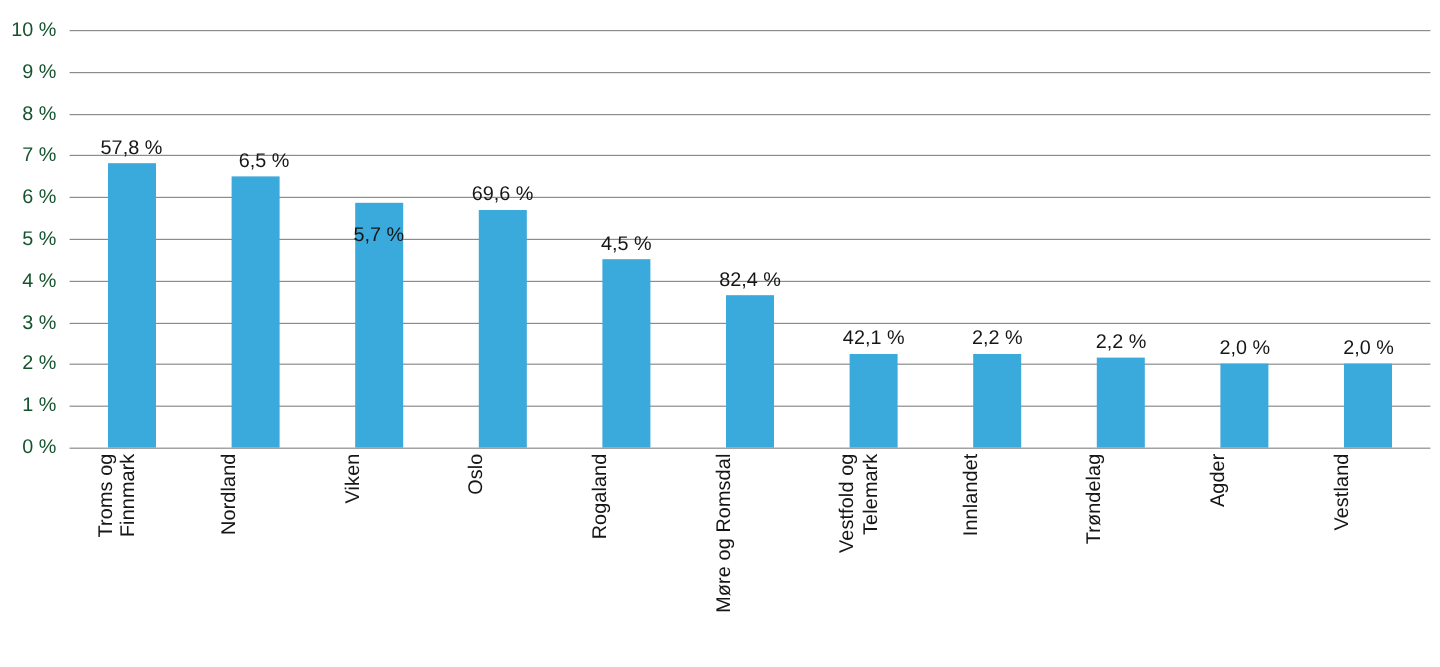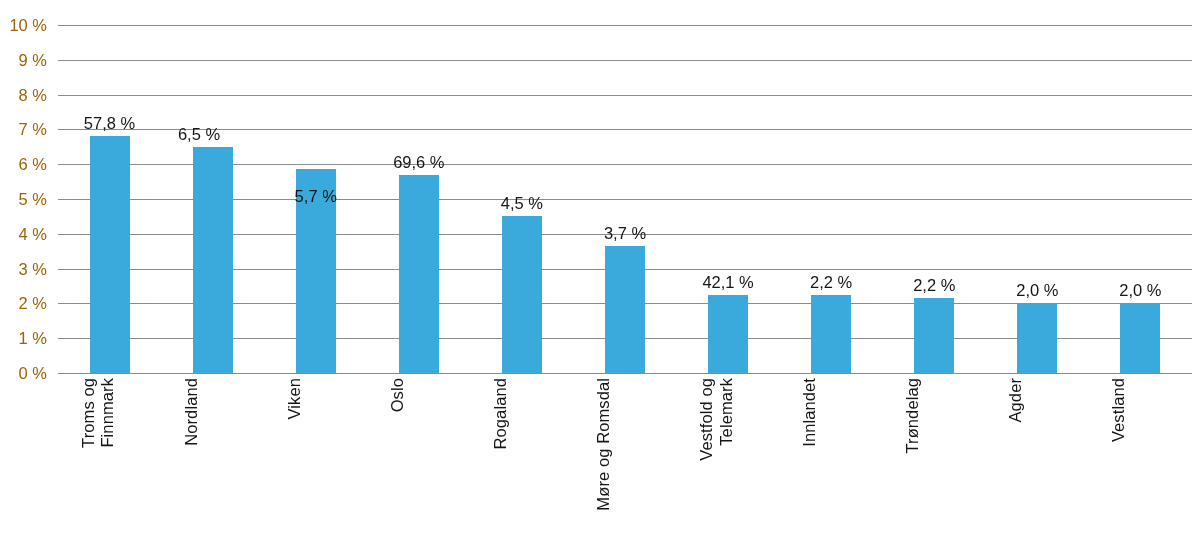--- a/index.html
+++ b/index.html
@@ -48,21 +48,21 @@
     width: 58px;
     height: 556px;
   }
   .y-tick-label {
     position: absolute;
     right: 11px;
     width: 47px;
     text-align: right;
     font-size: 16.5px;
     line-height: 1;
-    color: #a16207;
+    color: #14532d;
     white-space: nowrap;
     transform: translateY(-50%);
   }
 
   
   .bars-layer {
     position: absolute;
     left: 58px;
     top: 25px;
     width: 1134px;
@@ -143,25 +143,25 @@
       <div class="bar" title="Møre og Romsdal: 3,7 %" style="left: 547px; height: 127.02px; background: rgb(58, 169, 219);"></div>
       <div class="bar" title="Vestfold og Telemark: 2,3 %" style="left: 650.091px; height: 78.3px; background: rgb(58, 169, 219);"></div>
       <div class="bar" title="Innlandet: 2,2 %" style="left: 753.182px; height: 78.3px; background: rgb(58, 169, 219);"></div>
       <div class="bar" title="Trøndelag: 2,2 %" style="left: 856.273px; height: 74.82px; background: rgb(58, 169, 219);"></div>
       <div class="bar" title="Agder: 2,0 %" style="left: 959.364px; height: 69.6px; background: rgb(58, 169, 219);"></div>
       <div class="bar" title="Vestland: 2,0 %" style="left: 1062.45px; height: 69.6px; background: rgb(58, 169, 219);"></div>
     </div>
 
   <div class="bars-layer" id="valuelabels-host" style="overflow:visible;">
       <div class="value-label" style="left: 51.5455px; top: 90.36px;">57,8 %</div>
-      <div class="value-label" style="left: 141px; top: 100.8px;">6,5 %</div>
+      <div class="value-label" style="left: 162px; top: 100.8px;">6,5 %</div>
       <div class="value-label" style="left: 257.727px; top: 123.42px; margin-top: 40px;">5,7 %</div>
       <div class="value-label" style="left: 360.818px; top: 128.64px;">69,6 %</div>
       <div class="value-label" style="left: 463.909px; top: 170.4px; text-align: center;">4,5 %</div>
-      <div class="value-label" style="left: 567px; top: 199.98px;">3,7 %</div>
+      <div class="value-label" style="left: 567px; top: 199.98px;">82,4 %</div>
       <div class="value-label" style="left: 670.091px; top: 248.7px;">42,1 %</div>
       <div class="value-label" style="left: 773.182px; top: 248.7px;">2,2 %</div>
       <div class="value-label" style="left: 876.273px; top: 252.18px;">2,2 %</div>
       <div class="value-label" style="left: 979.364px; top: 257.4px;">2,0 %</div>
       <div class="value-label" style="left: 1082.45px; top: 257.4px;">2,0 %</div>
     </div>
 
   <div class="y-axis" id="yaxis-host">
       <div class="y-tick-label" style="top: 25px;">10 %</div>
       <div class="y-tick-label" style="top: 59.8px;">9 %</div>

